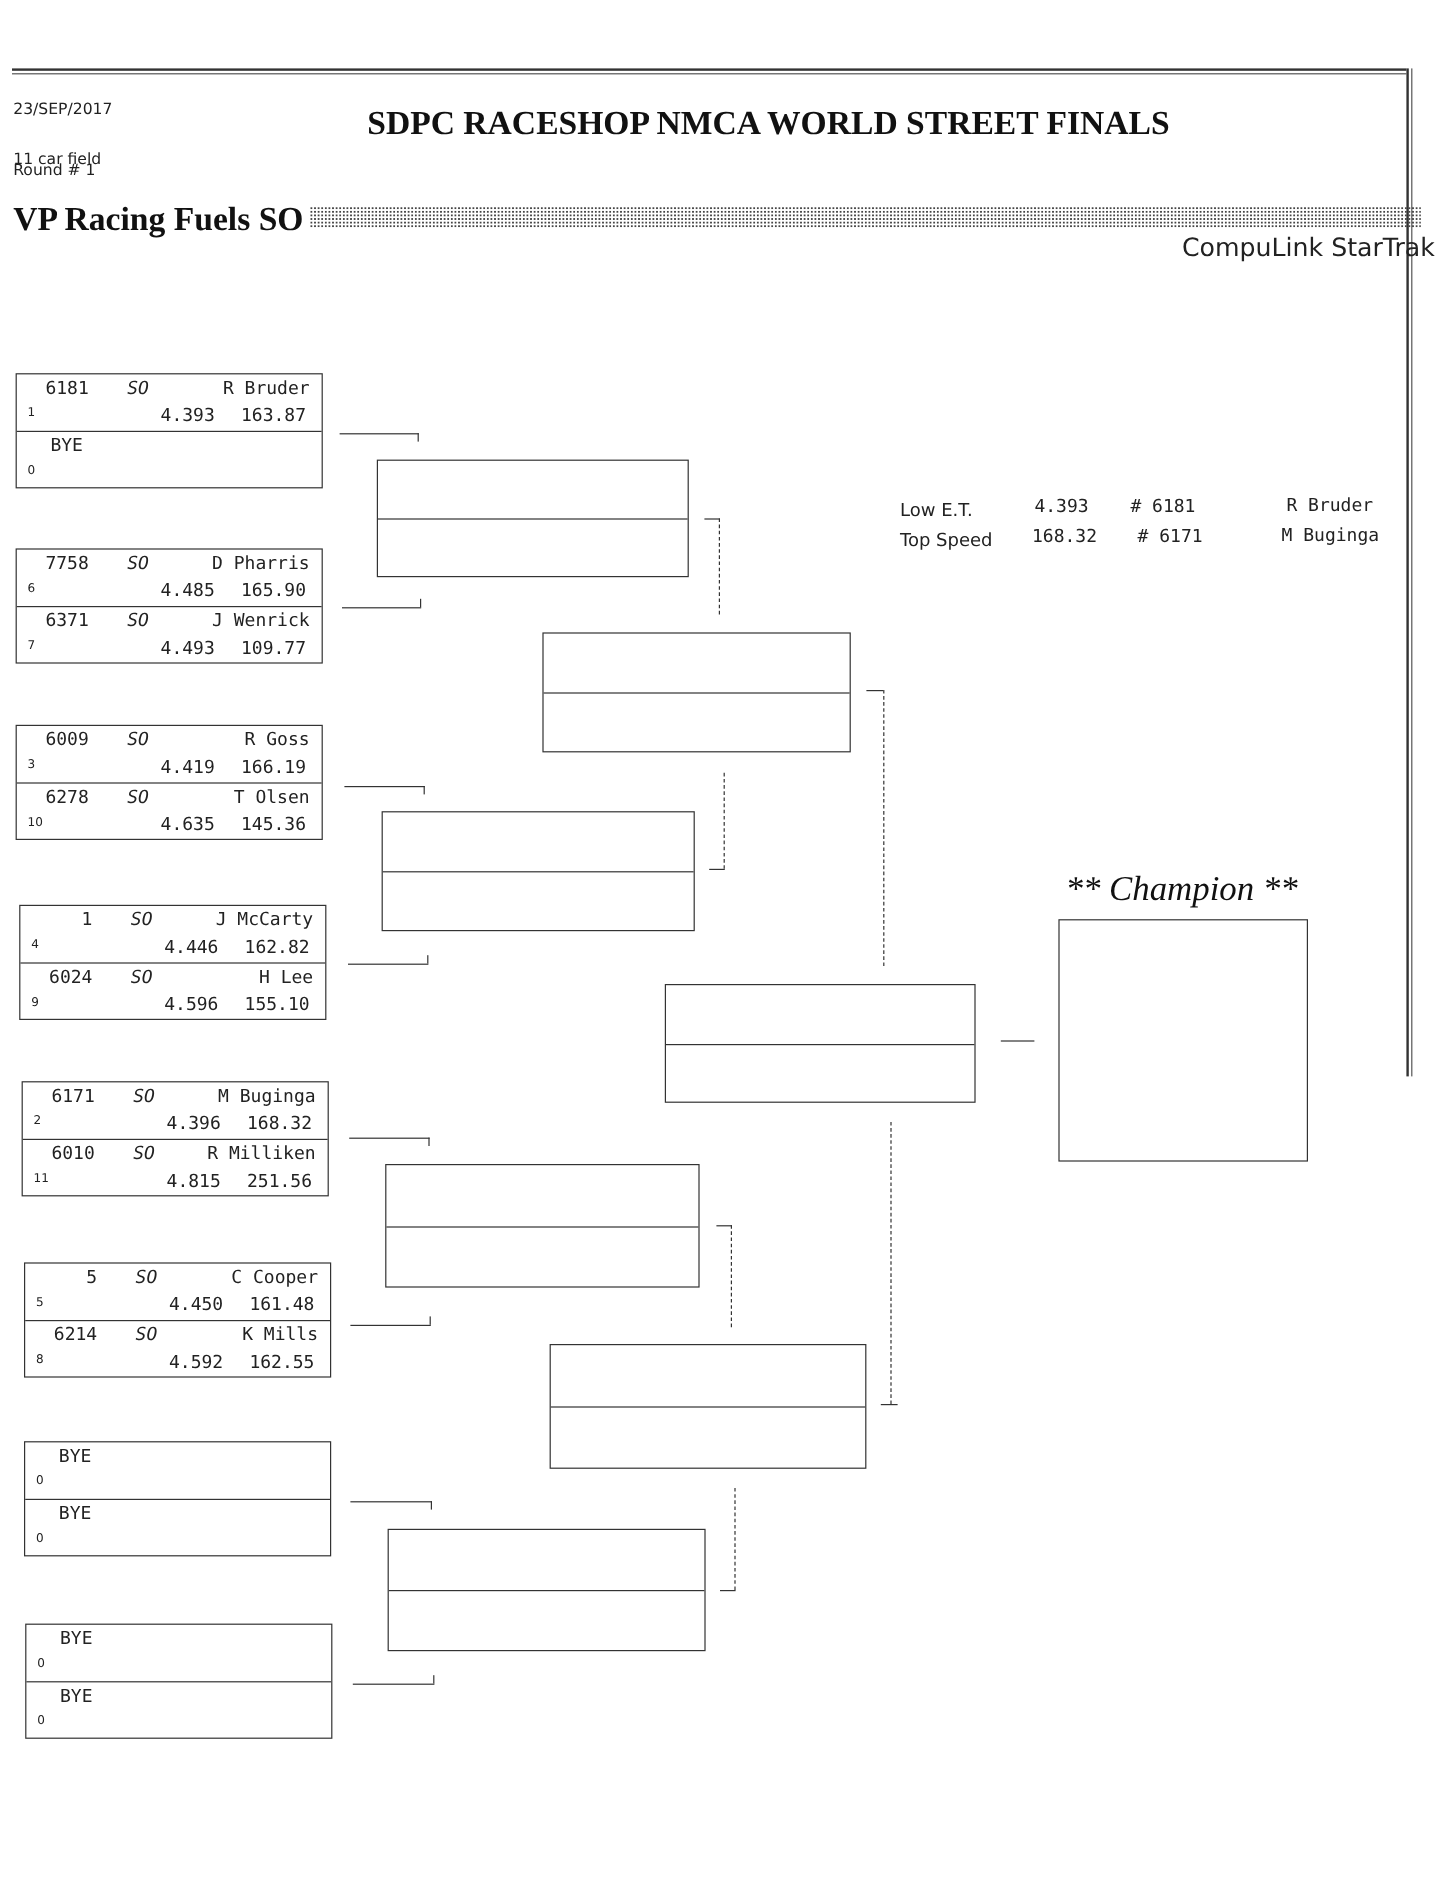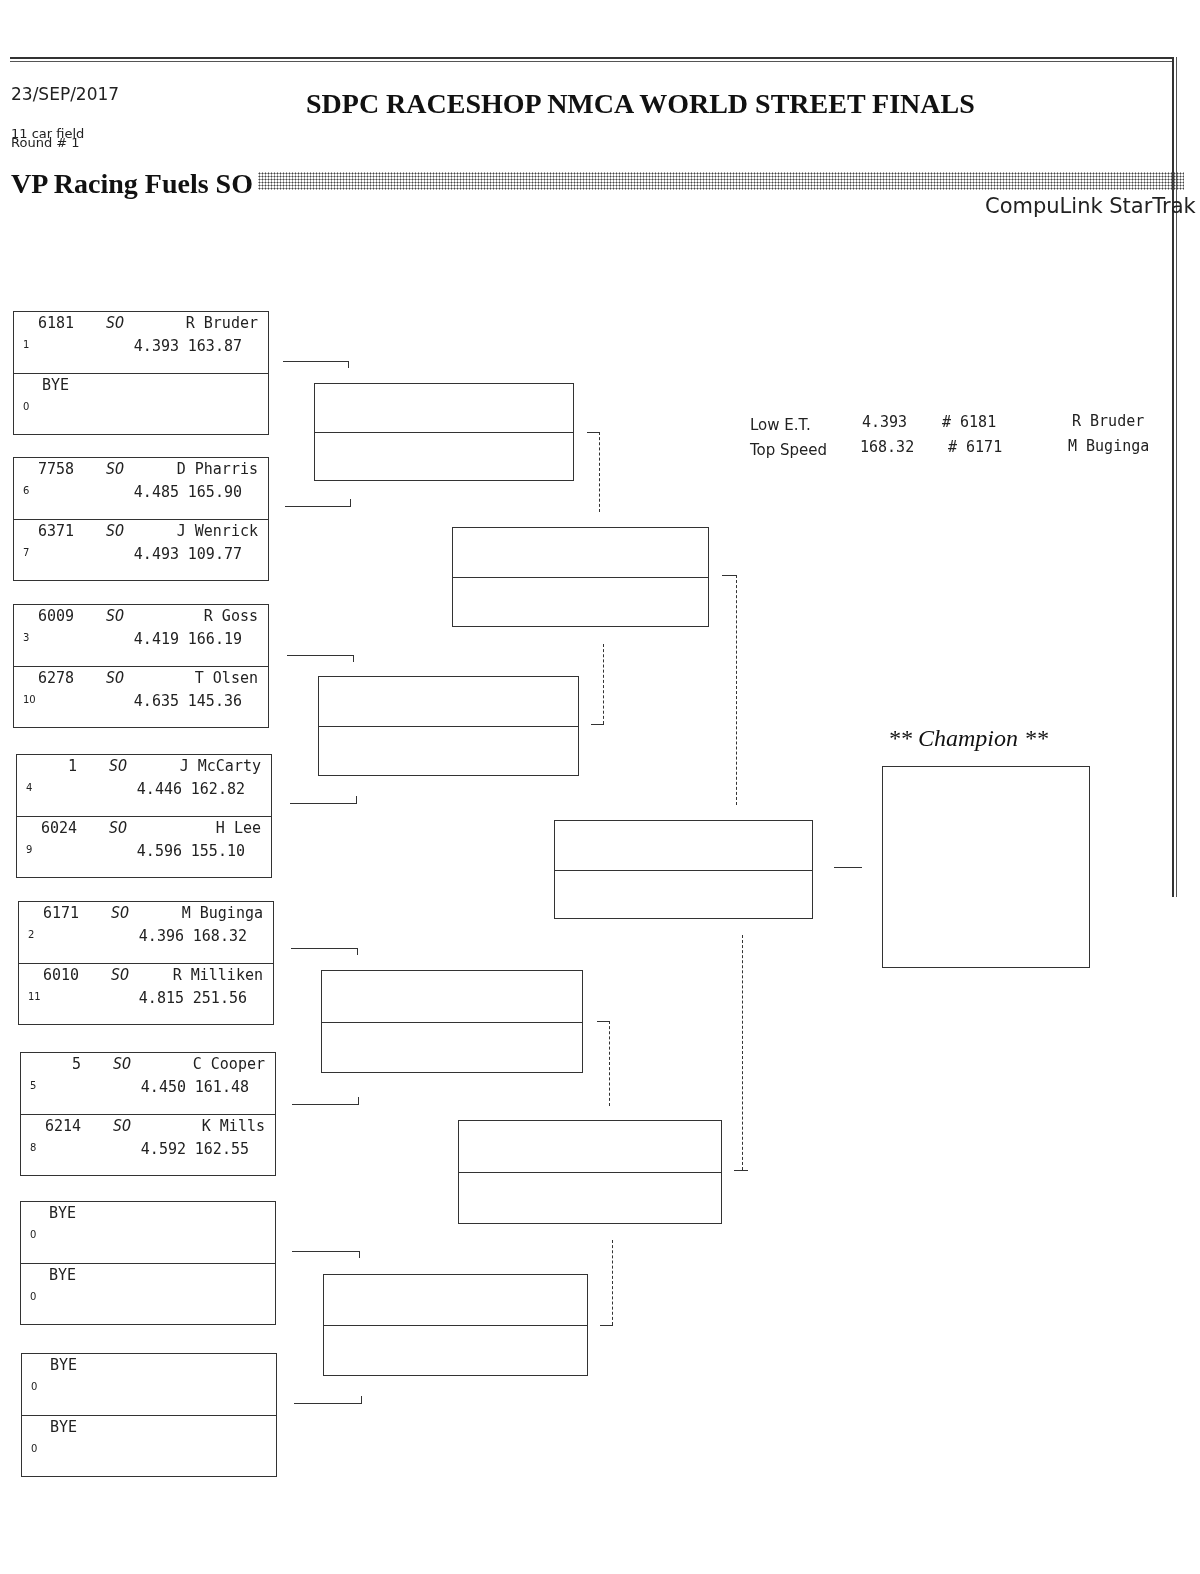--- a/index.html
+++ b/index.html
@@ -3,49 +3,49 @@
 <meta charset="utf-8">
 <style>
   html,body{margin:0;padding:0;background:#fff;}
   body{width:1200px;height:1574px;position:relative;overflow:hidden;color:#1a1a1a;font-family:"DejaVu Sans",sans-serif;}
   .abs{position:absolute;}
   .frame-top{left:10px;top:57px;width:1162px;height:0;border-top:2px solid #333;}
   .frame-top2{left:10px;top:61px;width:1162px;height:0;border-top:1px solid #555;}
   .frame-right{left:1172px;top:57px;width:0;height:840px;border-left:2px solid #333;}
   .frame-right2{left:1176px;top:57px;width:0;height:840px;border-left:1px solid #555;}
   .meta{left:11px;font-size:14px;color:#222;}
-  .meta.date{top:84px;font-size:17px;}
+  .meta.date{top:84px;font-size:13px;}
   .meta.field{top:126px;font-size:13px;}
   .meta.round{top:135px;font-size:13px;}
   .title{left:306px;top:88px;font-family:"Liberation Serif",serif;font-weight:bold;font-size:28px;color:#111;}
   .class-title{left:11px;top:168px;font-family:"Liberation Serif",serif;font-weight:bold;font-size:28px;color:#111;}
   .dotted{left:258px;top:172px;width:926px;height:18px;
     background-image:radial-gradient(circle,#444 0.9px,transparent 1.1px);
     background-size:3px 3px;}
   .brand{left:985px;top:194px;font-size:21px;color:#222;}
   .stats{font-size:15px;color:#222;}
   .mono{font-family:"DejaVu Sans Mono",monospace;}
-  .pair{position:absolute;width:256px;height:124px;border:1.5px solid #333;box-sizing:border-box;}
+  .pair{position:absolute;width:256px;height:96px;border:1.5px solid #333;box-sizing:border-box;}
   .slot{position:relative;height:50%;box-sizing:border-box;}
   .slot + .slot{border-top:1.5px solid #333;}
   .slot span{position:absolute;font-family:"DejaVu Sans Mono",monospace;font-size:15px;color:#222;}
   .s-car{top:2px;left:22px;width:38px;text-align:right;}
   .s-cls{top:2px;left:92px;font-style:italic;}
   .s-name{top:2px;right:10px;text-align:right;}
   .s-seed{top:27px;left:9px;font-family:"DejaVu Sans",sans-serif !important;font-size:10px !important;}
   .s-et{top:25px;left:105px;width:60px;text-align:right;}
-  .s-spd{top:25px;right:26px;}
+  .s-spd{top:25px;right:13px;}
   .s-bye{top:2px;left:28px;}
   .rbox{position:absolute;border:1.5px solid #333;box-sizing:border-box;}
   .rbox .half{height:50%;box-sizing:border-box;}
   .rbox .half + .half{border-top:1.5px solid #333;}
   .hline{position:absolute;height:0;border-top:1.5px solid #333;}
   .tick{position:absolute;width:0;border-left:1.5px solid #333;height:7px;}
   .dash{position:absolute;width:0;border-left:1.5px dashed #333;}
-  .champ-label{left:888px;top:725px;font-family:"Liberation Serif",serif;font-style:italic;font-size:24px;color:#111;}
+  .champ-label{left:888px;top:725px;font-family:"Liberation Serif",serif;font-style:italic;font-size:29px;color:#111;}
   .champ-box{left:882px;top:766px;width:208px;height:202px;border:1.5px solid #333;box-sizing:border-box;}
 </style>
 </head>
 <body>
 
 <div class="abs frame-top"></div>
 <div class="abs frame-top2"></div>
 <div class="abs frame-right"></div>
 <div class="abs frame-right2"></div>
 

